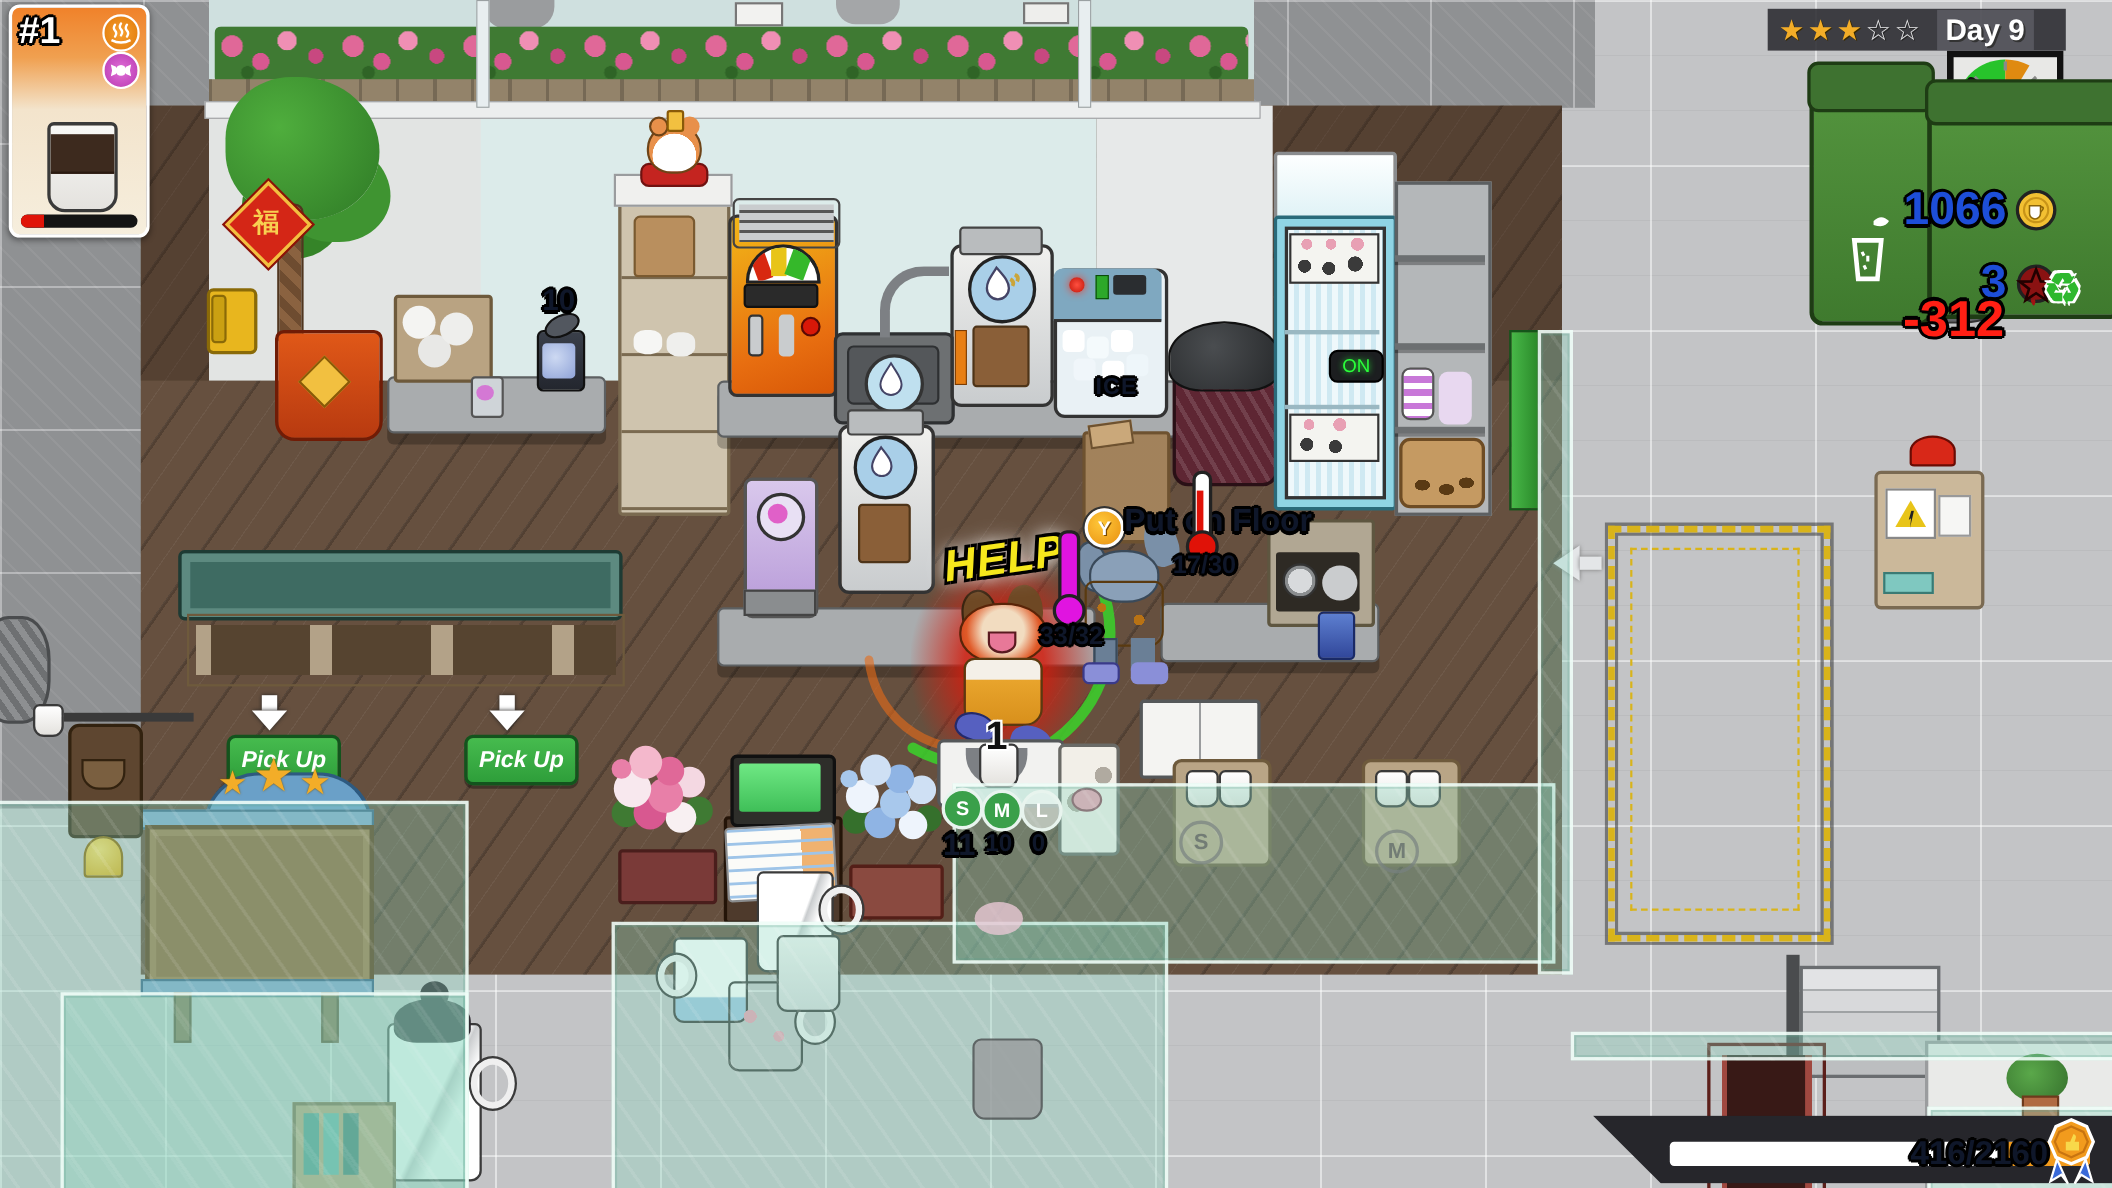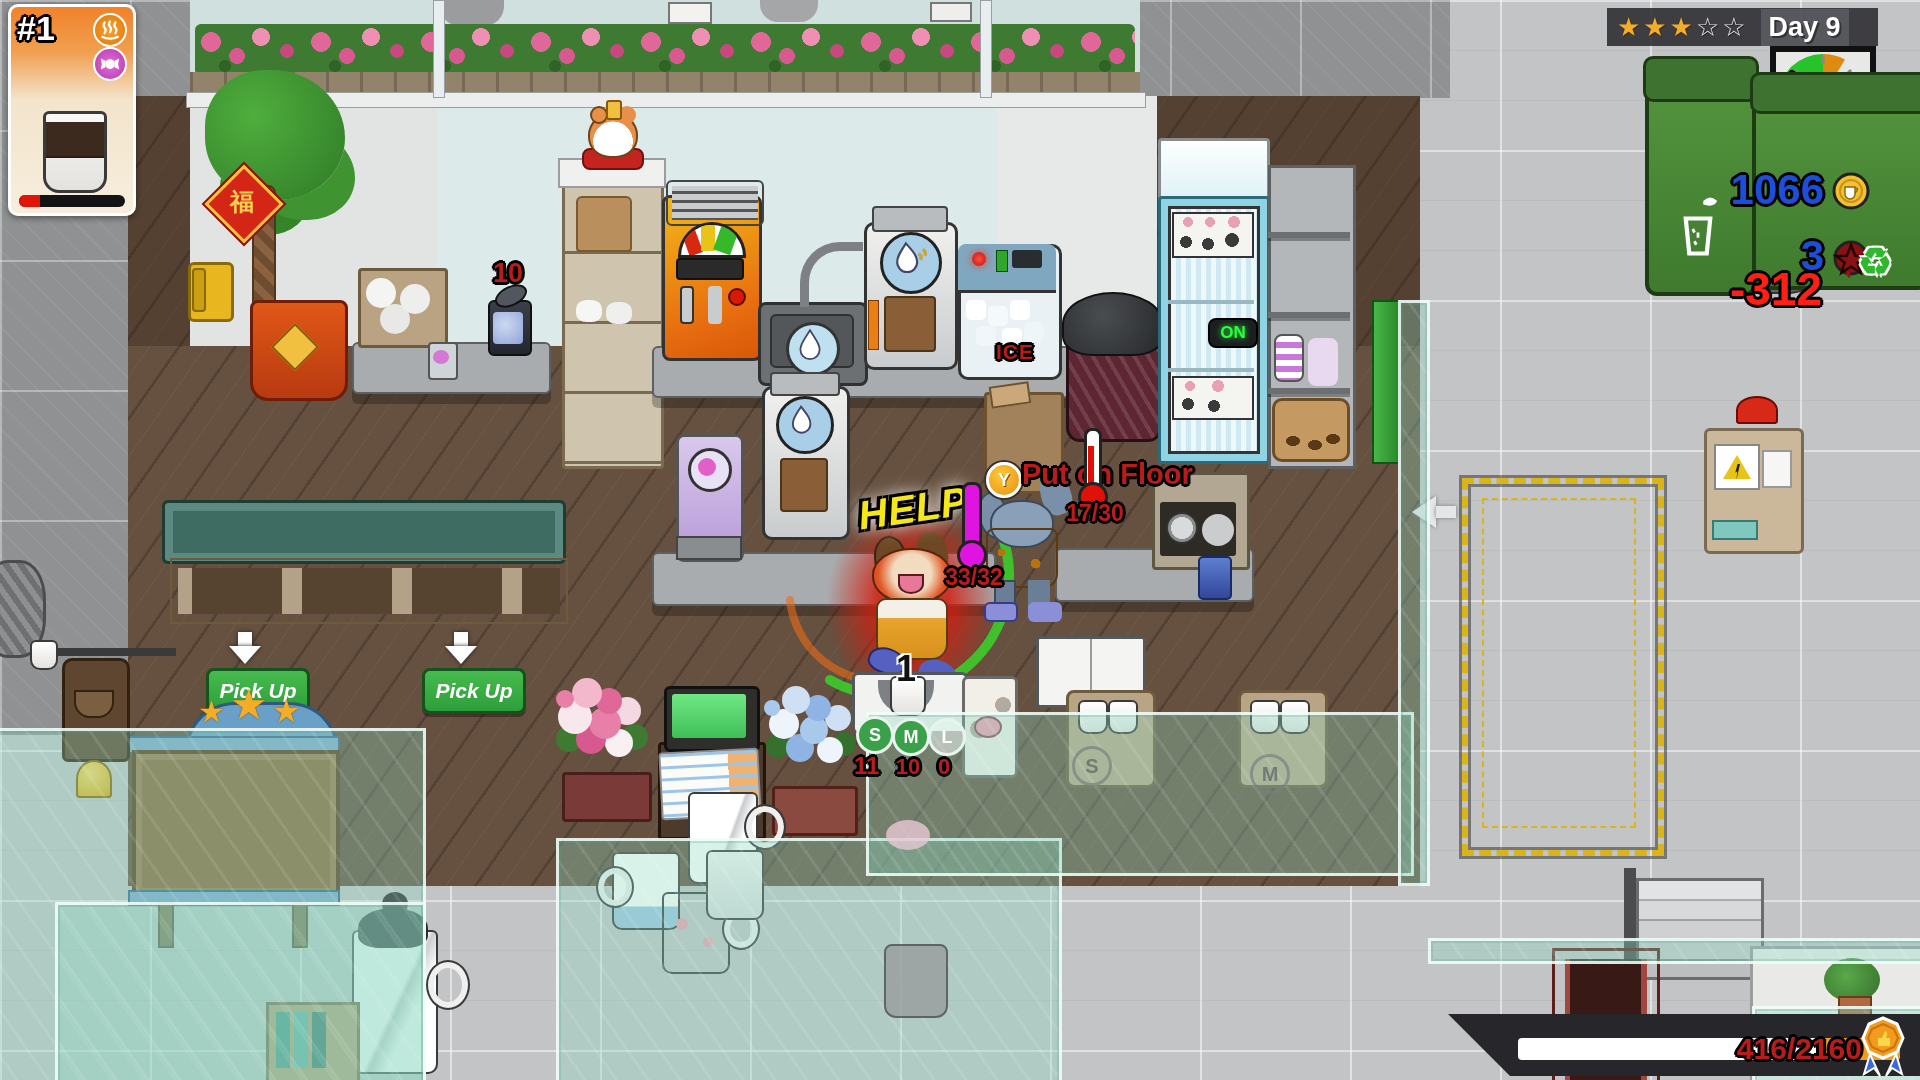--- a/index.html
+++ b/index.html
@@ -5,21 +5,21 @@
   html,body{margin:0;padding:0;background:#222;font-family:"Liberation Sans",sans-serif;}
   #stage{position:relative;width:1920px;height:1080px;overflow:hidden;background:#c6c7c9;}
   .abs{position:absolute;}
   
   .tile{background-color:#c3c4c6;background-image:linear-gradient(rgba(255,255,255,.5) 2px,transparent 2px),linear-gradient(90deg,rgba(255,255,255,.5) 2px,transparent 2px),linear-gradient(rgba(0,0,0,.04) 1px,transparent 1px);background-size:150px 150px,150px 150px,50px 50px;}
   .tile-dark{background-color:#8f9193;background-image:linear-gradient(rgba(255,255,255,.35) 2px,transparent 2px),linear-gradient(90deg,rgba(255,255,255,.35) 2px,transparent 2px),repeating-linear-gradient(45deg,rgba(255,255,255,.06) 0 2px,transparent 2px 18px);background-size:130px 130px,130px 130px,auto;}
   .wood{background-color:#66503f;background-image:repeating-linear-gradient(125deg,rgba(0,0,0,.20) 0 3px,transparent 3px 46px),repeating-linear-gradient(125deg,rgba(255,255,255,.05) 0 1px,transparent 1px 23px);}
   .glass{background:rgba(142,216,192,.34);border:3px solid rgba(245,255,250,.85);box-shadow:inset 0 0 0 2px rgba(90,160,140,.25);background-image:repeating-linear-gradient(55deg,rgba(255,255,255,.10) 0 3px,transparent 3px 26px);}
   .counter{background:#a9acae;border:2px solid #5d6062;border-radius:6px;box-shadow:0 10px 0 rgba(0,0,0,.25);}
   
-  .ot{color:#b91c1c;font-weight:bold;text-shadow:-2px -2px 0 #000,2px -2px 0 #000,-2px 2px 0 #000,2px 2px 0 #000,0 -3px 0 #000,0 3px 0 #000,-3px 0 0 #000,3px 0 0 #000;}
+  .ot{color:#0f172a;font-weight:bold;text-shadow:-2px -2px 0 #000,2px -2px 0 #000,-2px 2px 0 #000,2px 2px 0 #000,0 -3px 0 #000,0 3px 0 #000,-3px 0 0 #000,3px 0 0 #000;}
   .gold{color:#1d4ed8;}
   .red{color:#ff1f14;}
   .help-txt{color:#f6e71c;font-style:italic;font-weight:bold;letter-spacing:1px;
     text-shadow:-3px -3px 0 #000,3px -3px 0 #000,-3px 3px 0 #000,3px 3px 0 #000,0 0 14px #fff,0 0 22px #fff;}
   .pickup{background:linear-gradient(#46bb4e,#2e9e3a);border:3px solid #13541d;border-radius:8px;color:#fff;font-weight:bold;font-style:italic;font-size:21px;display:flex;align-items:center;justify-content:center;box-shadow:0 3px 0 rgba(0,0,0,.35);}
   .dn-arrow{width:0;height:0;border-left:16px solid transparent;border-right:16px solid transparent;border-top:18px solid #fff;filter:drop-shadow(0 0 2px #222);}
   .dn-stem{width:14px;height:14px;background:#fff;filter:drop-shadow(0 0 2px #222);}
   .mug{background:linear-gradient(#fff,#e4e2de);border:2px solid #3a3a3a;border-radius:6px 6px 10px 10px;}
   .mug-handle{border:6px solid #efefef;outline:2px solid #3a3a3a;border-radius:50%;background:transparent;}
   .shelfline{background:#6c6f71;box-shadow:0 3px 0 rgba(0,0,0,.3);}
@@ -130,21 +130,21 @@
 
   <div class="abs" style="left:1158px;top:138px;width:106px;height:58px;background:linear-gradient(#fdffff,#dff2f6);border:3px solid #8a8c8e;border-radius:4px;"></div>
   <div class="abs" style="left:1158px;top:196px;width:106px;height:262px;background:#8fd4e4;border:3px solid #2a6a7a;border-radius:4px;"></div>
   <div class="abs" style="left:1168px;top:206px;width:86px;height:242px;background:repeating-linear-gradient(90deg,#eef8fb 0 5px,#cfe9f2 5px 10px);border:3px solid #333;"></div>
   <div class="abs" style="left:1168px;top:300px;width:86px;height:4px;background:#9ab8c2;"></div>
   <div class="abs" style="left:1168px;top:368px;width:86px;height:4px;background:#9ab8c2;"></div>
 
   <div class="abs" style="left:1172px;top:212px;width:78px;height:42px;background:#f4f4f0;border:2px solid #333;background-image:radial-gradient(circle 6px at 12px 28px,#3a3a3a 97%,transparent),radial-gradient(circle 6px at 34px 30px,#3a3a3a 97%,transparent),radial-gradient(circle 7px at 58px 26px,#3a3a3a 97%,transparent),radial-gradient(circle 5px at 14px 8px,#e8a0b4 97%,transparent),radial-gradient(circle 5px at 36px 8px,#e8a0b4 97%,transparent),radial-gradient(circle 6px at 60px 8px,#e8a0b4 97%,transparent);"></div>
   <div class="abs" style="left:1172px;top:376px;width:78px;height:40px;background:#f4f4f0;border:2px solid #333;background-image:radial-gradient(circle 6px at 14px 26px,#3a3a3a 97%,transparent),radial-gradient(circle 6px at 40px 28px,#3a3a3a 97%,transparent),radial-gradient(circle 5px at 16px 8px,#e8a0b4 97%,transparent),radial-gradient(circle 6px at 44px 8px,#e8a0b4 97%,transparent);"></div>
   <div class="abs" style="left:1208px;top:318px;width:46px;height:26px;background:#1c1e20;border:2px solid #000;border-radius:8px;display:flex;align-items:center;justify-content:center;">
-    <span style="color:#2aff3a;font-weight:bold;font-size:17px;text-shadow:0 0 6px #2aff3a;">ON</span>
+    <span style="color:#2aff3a;font-weight:normal;font-size:17px;text-shadow:0 0 6px #2aff3a;">ON</span>
   </div>
 
   <div class="abs" style="left:1268px;top:165px;width:82px;height:298px;background:#b4b7b9;border:3px solid #5d6062;"></div>
   <div class="abs shelfline" style="left:1268px;top:232px;width:82px;height:6px;"></div>
   <div class="abs shelfline" style="left:1268px;top:312px;width:82px;height:6px;"></div>
   <div class="abs shelfline" style="left:1268px;top:388px;width:82px;height:6px;"></div>
   <div class="abs" style="left:1274px;top:334px;width:26px;height:44px;background:repeating-linear-gradient(#fff 0 6px,#c878d8 6px 12px);border:2px solid #555;border-radius:8px;box-shadow:34px 4px 0 #e8d8f0;"></div>
   <div class="abs" style="left:1272px;top:398px;width:72px;height:58px;background:#c59a62;border:3px solid #6e4c24;border-radius:10px;background-image:radial-gradient(ellipse 7px 5px at 18px 40px,#5a3a14 97%,transparent),radial-gradient(ellipse 7px 5px at 40px 44px,#5a3a14 97%,transparent),radial-gradient(ellipse 7px 5px at 58px 38px,#5a3a14 97%,transparent);"></div>
   <div class="abs" style="left:1372px;top:300px;width:24px;height:160px;background:linear-gradient(90deg,#48b848,#2a8a2a);border:2px solid #14541a;"></div>
 
@@ -286,21 +286,21 @@
 
   <div class="abs" style="left:856px;top:716px;width:32px;height:32px;background:#3aa04a;border:3px solid #e8f4ee;border-radius:50%;display:flex;align-items:center;justify-content:center;color:#fff;font-weight:bold;font-size:18px;">
       <span>S</span>
     </div>
   <div class="abs" style="left:892px;top:718px;width:32px;height:32px;background:#3aa04a;border:3px solid #e8f4ee;border-radius:50%;display:flex;align-items:center;justify-content:center;color:#fff;font-weight:bold;font-size:18px;">
       <span>M</span>
     </div>
   <div class="abs" style="left:928px;top:718px;width:32px;height:32px;background:rgba(240,248,244,.55);border:3px solid #e8f4ee;border-radius:50%;display:flex;align-items:center;justify-content:center;color:#fff;font-weight:bold;font-size:18px;">
       <span>L</span>
     </div>
-  <div class="abs ot" style="left:854px;top:752px;width:36px;font-size:24px;">11</div>
+  <div class="abs ot" style="left:854px;top:752px;width:36px;text-align:center;font-size:28px;">11</div>
   <div class="abs ot" style="left:890px;top:754px;width:36px;text-align:center;font-size:22px;">10</div>
   <div class="abs ot" style="left:926px;top:754px;width:36px;text-align:center;font-size:22px;">0</div>
 
   <div class="abs" style="left:1412px;top:496px;width:0;height:0;border-top:16px solid transparent;border-bottom:16px solid transparent;border-right:24px solid #e4e6e8;filter:drop-shadow(0 0 2px #777);"></div>
   <div class="abs" style="left:1436px;top:506px;width:20px;height:12px;background:#e4e6e8;filter:drop-shadow(0 0 2px #777);"></div>
   <div class="abs" style="left:1462px;top:478px;width:190px;height:366px;border:6px dashed #d9b41a;box-shadow:0 0 0 3px rgba(40,40,40,.5),inset 0 0 0 3px rgba(40,40,40,.5);"></div>
   <div class="abs" style="left:1482px;top:498px;width:150px;height:326px;border:2px dashed #d9b41a;"></div>
 
   <div class="abs" style="left:1736px;top:396px;width:38px;height:24px;background:#d82818;border:2px solid #6a0c04;border-radius:50% 50% 10% 10%;"></div>
   <div class="abs" style="left:1704px;top:428px;width:94px;height:120px;background:#cbb89a;border:3px solid #7a6a52;border-radius:6px;"></div>

